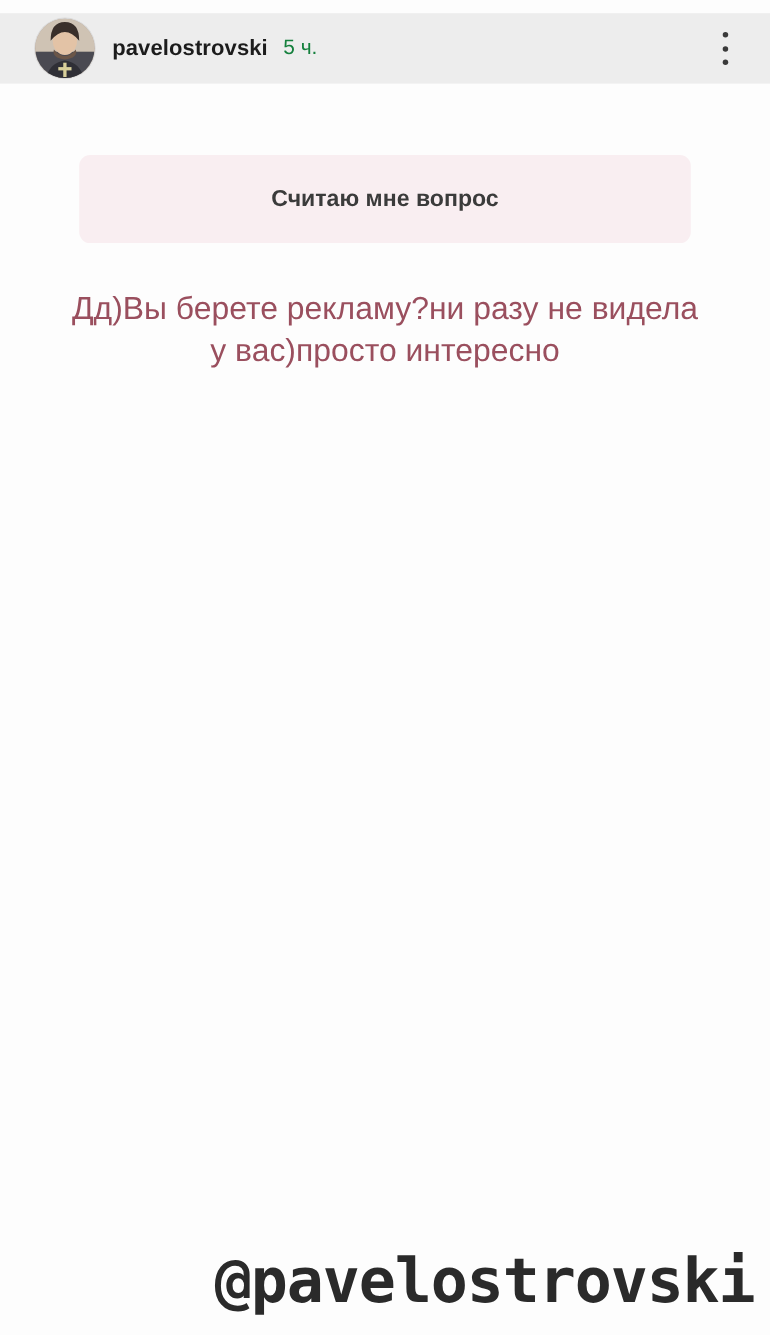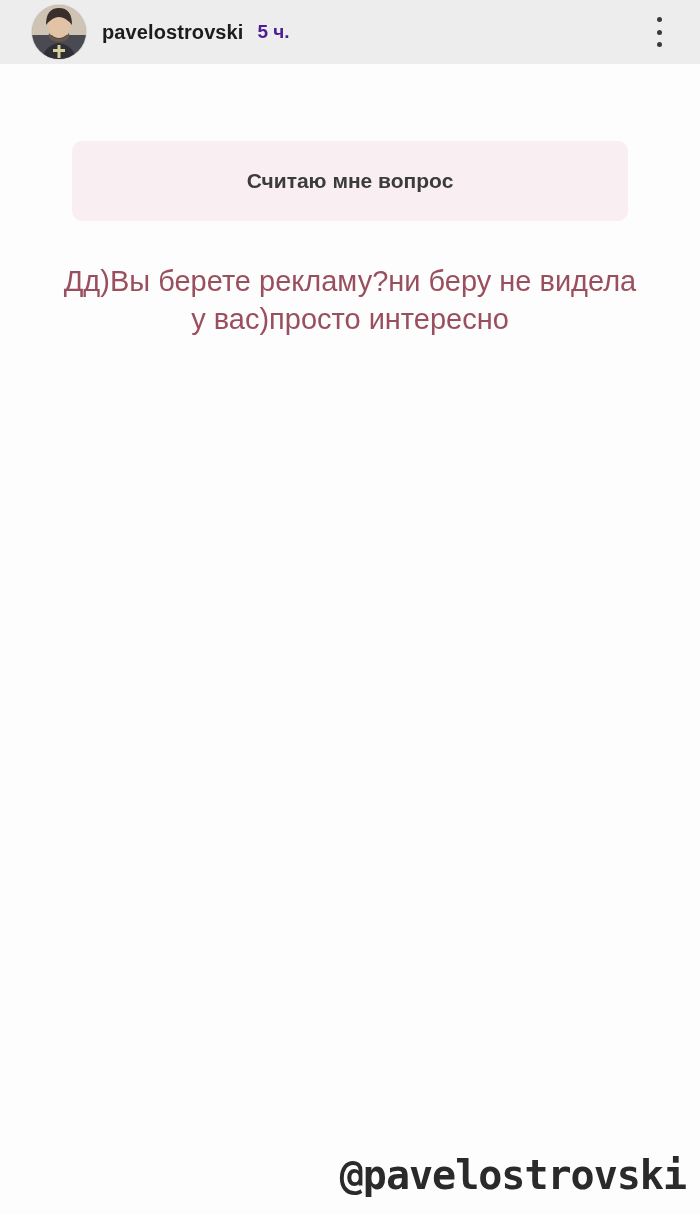--- a/index.html
+++ b/index.html
@@ -18,21 +18,21 @@
   .story {
     position: relative;
     width: 700px;
     height: 1214px;
     background: #fdfdfd;
   }
 
   
   .story-header {
     position: absolute;
-    top: 0;
+    top: 12px;
     left: 0;
     width: 700px;
     height: 64px;
     background: #ededed;
     display: flex;
     align-items: center;
     padding: 0 20px;
     box-sizing: border-box;
   }
 
@@ -52,22 +52,22 @@
   .username {
     margin-left: 16px;
     font-size: 20px;
     font-weight: bold;
     color: #1c1c1c;
     letter-spacing: 0.1px;
   }
   .timestamp {
     margin-left: 14px;
     font-size: 19px;
-    color: #4c1d95;
-    font-weight: 700;
+    color: #15803d;
+    font-weight: 400;
   }
 
   .menu-dots {
     margin-left: auto;
     margin-right: 18px;
     width: 6px;
     height: 30px;
     display: flex;
     flex-direction: column;
     justify-content: space-between;
@@ -127,21 +127,21 @@
     font-style: italic;
   }
   .answer-text .line { display: block; }
 
   
   .watermark {
     position: absolute;
     right: 14px;
     bottom: 16px;
     font-family: "DejaVu Sans Mono", monospace;
-    font-size: 40px;
+    font-size: 56px;
     font-weight: bold;
     color: #2a2a2a;
     letter-spacing: -1px;
     white-space: nowrap;
   }
 </style>
 </head>
 <body>
 
 <div class="story">
@@ -168,18 +168,18 @@
       <i></i>
       <i></i>
       <i></i>
     </div>
   </div>
 
   <div class="question-sticker">
     <span class="prompt">Считаю мне вопрос</span>
   </div>
 
-  <div class="question-text">Дд)Вы берете рекламу?ни беру не видела у вас)просто интересно</div>
+  <div class="question-text">Дд)Вы берете рекламу?ни разу не видела у вас)просто интересно</div>
 
 
   <div class="watermark">@pavelostrovski</div>
 
 </div>
 
 </body></html>

